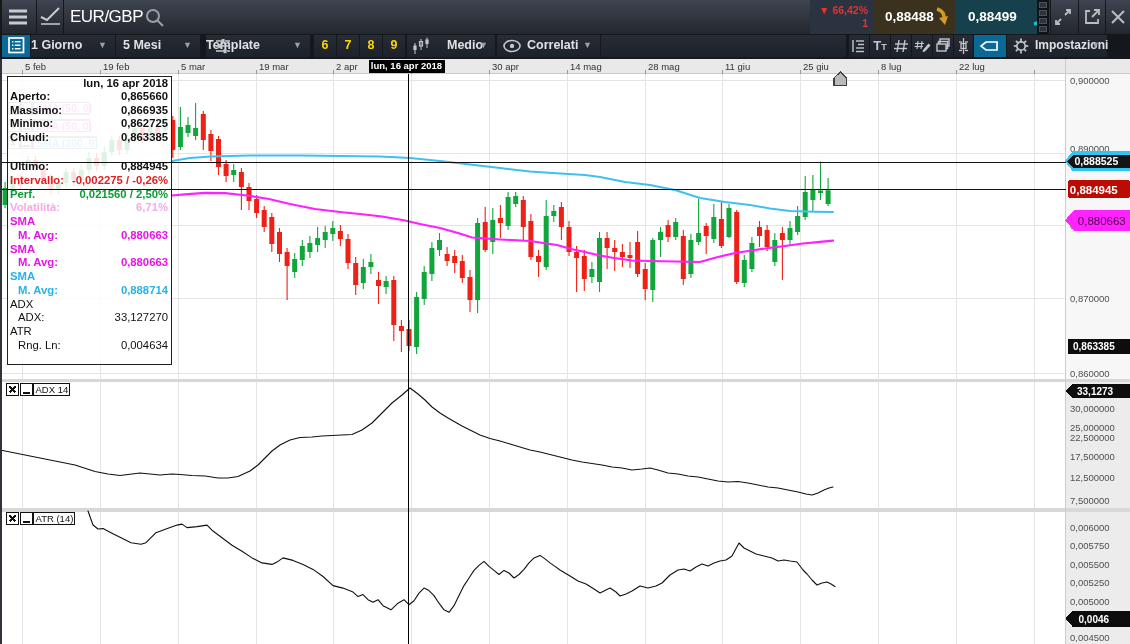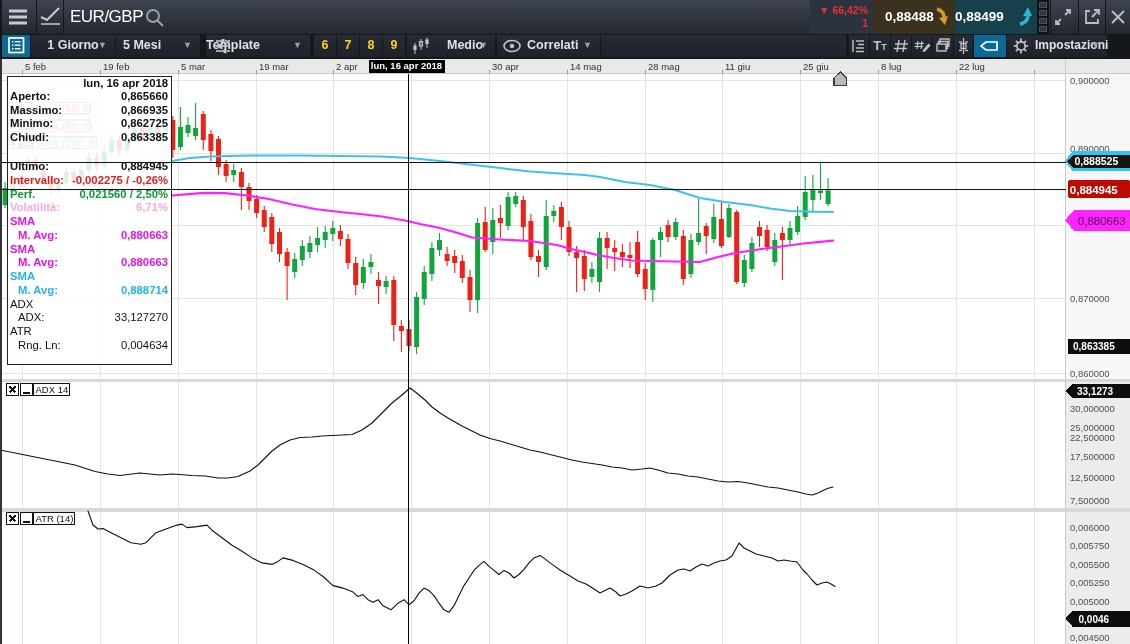--- a/index.html
+++ b/index.html
@@ -35,21 +35,21 @@
   <div style="position:absolute;left:810px;top:0;width:63px;height:34px;background:#2c3340;">
     <div style="position:absolute;right:5px;top:4px;color:#e8302e;font-size:10.5px;font-weight:bold;">▼ 66,42%</div>
     <div style="position:absolute;right:5px;top:16.5px;color:#e8302e;font-size:10.5px;font-weight:bold;">1</div>
   </div>
   <div style="position:absolute;left:873px;top:0;width:82px;height:34px;background:#3a321f;color:#fff;font-size:13.5px;font-weight:bold;line-height:34px;padding-left:12px;">0,88488
     <svg class="ic" width="18" height="22" style="position:absolute;right:3px;top:6px">
         <path d="M3,3 Q11,5 10,14" stroke="#d29a26" stroke-width="3.4" fill="none"></path>
         <path d="M5,12 L11,19 L14,10 Z" fill="#d29a26"></path>
       </svg>
   </div>
-  <div style="position:absolute;left:955px;top:0;width:82px;height:34px;background:#16404c;color:#fff;font-size:13.5px;font-weight:bold;line-height:34px;">0,88499
+  <div style="position:absolute;left:955px;top:0;width:96px;height:34px;background:#16404c;color:#fff;font-size:13.5px;font-weight:bold;line-height:34px;padding-left:13px;">0,88499
     <svg class="ic" width="18" height="22" style="position:absolute;right:3px;top:5px">
         <path d="M4,19 Q13,17 12,8" stroke="#27b8d8" stroke-width="3.4" fill="none"></path>
         <path d="M7,11 L12,2 L16,11 Z" fill="#27b8d8"></path>
       </svg>
   </div>
   <div style="position:absolute;left:1037px;top:0;width:12px;height:34px;background:#101317;">
     <div style="margin:2px 2px;height:6px;background:#2e343c;border:1px solid #4a515b;"></div>
     <div style="margin:2px 2px;height:6px;background:#2e343c;border:1px solid #4a515b;"></div>
     <div style="margin:2px 2px;height:6px;background:#2e343c;border:1px solid #4a515b;"></div>
     <div style="margin:2px 2px;height:6px;background:#2e343c;border:1px solid #4a515b;"></div>
@@ -83,21 +83,21 @@
         <g stroke="#fff" stroke-width="1.4">
           <line x1="10" y1="6.7" x2="11.4" y2="6.7"></line>
           <line x1="12.8" y1="6.7" x2="18.5" y2="6.7"></line>
           <line x1="10" y1="10.2" x2="11.4" y2="10.2"></line>
           <line x1="12.8" y1="10.2" x2="18.5" y2="10.2"></line>
           <line x1="10" y1="13.7" x2="11.4" y2="13.7"></line>
           <line x1="12.8" y1="13.7" x2="18.5" y2="13.7"></line>
         </g>
       </svg>
   </div>
-  <div class="cell" style="left:31px;width:84px;text-align:center;">1 Giorno <span class="carat" style="position:absolute;right:8px;">▼</span></div>
+  <div class="cell" style="left:31px;width:84px;">1 Giorno <span class="carat" style="position:absolute;right:8px;">▼</span></div>
   <div class="cell" style="left:116px;width:84px;padding-left:7px;">5 Mesi <span class="carat" style="position:absolute;right:8px;">▼</span></div>
   <div class="cell" style="left:206px;width:104px;">Template <span class="carat" style="position:absolute;right:8px;">▼</span>
     <svg class="ic" width="20" height="22" style="position:absolute;left:7px;top:0">
         <g stroke="#c3c7cc" stroke-width="1.6">
           <line x1="3" y1="6" x2="9" y2="6"></line>
           <line x1="12" y1="6" x2="17" y2="6"></line>
           <line x1="3" y1="11" x2="6" y2="11"></line>
           <line x1="9" y1="11" x2="17" y2="11"></line>
           <line x1="3" y1="16" x2="11" y2="16"></line>
           <line x1="14" y1="16" x2="17" y2="16"></line>

